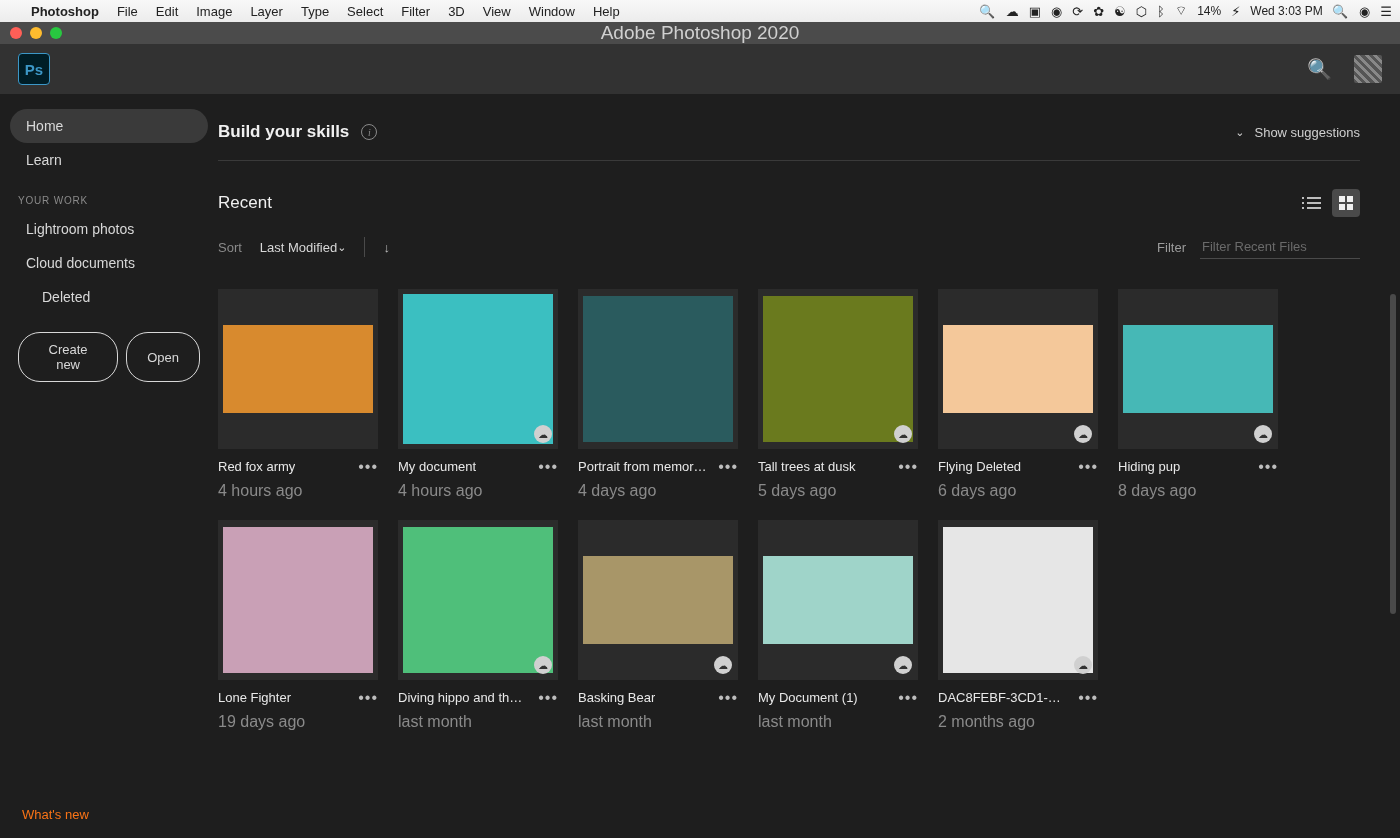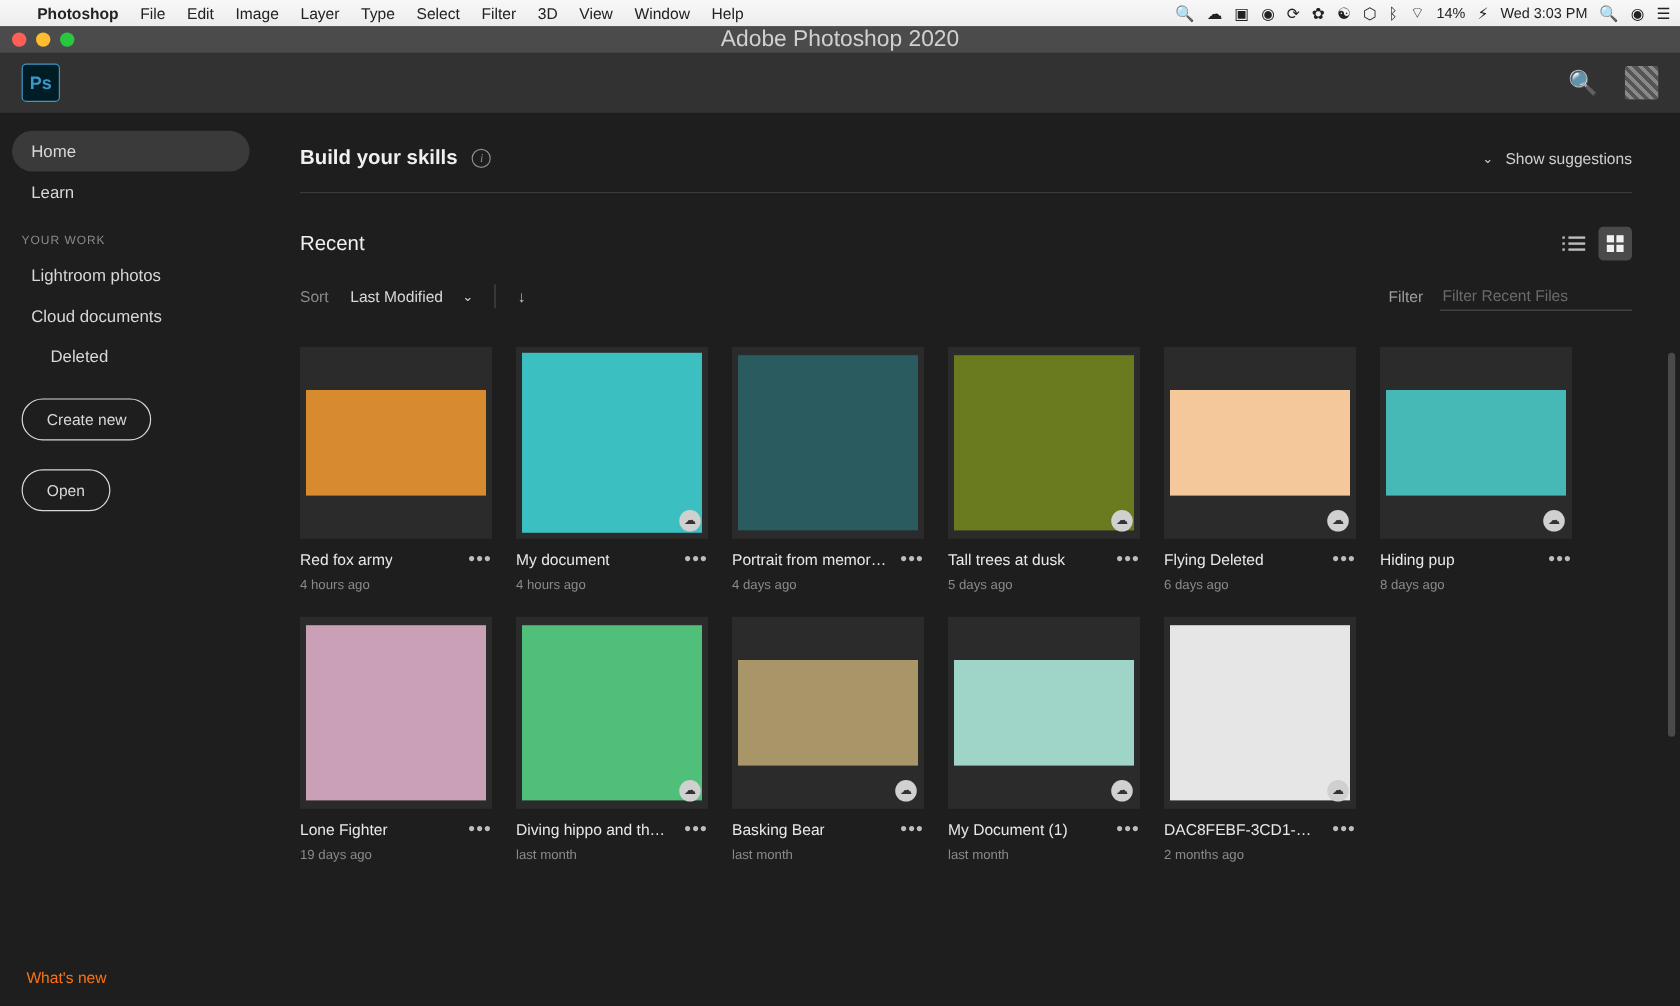--- a/index.html
+++ b/index.html
@@ -28,26 +28,26 @@
 .search-glyph { font-size:20px; color:#d8d8d8; }
 .avatar { width:28px; height:28px; background:#707070; border-radius:2px; background-image:repeating-linear-gradient(45deg,#555,#555 3px,#888 3px,#888 6px); }
 
 
 .main { display:flex; height:calc(838px - 22px - 22px - 50px); }
 .sidebar { width:218px; padding:15px 0 0 0; display:flex; flex-direction:column; }
 .side-item { padding:9px 16px; font-size:14px; color:#d8d8d8; cursor:pointer; border-radius:4px; margin:0 10px; }
 .side-item.active { background:#3a3a3a; border-radius:20px; }
 .side-header { font-size:10px; letter-spacing:0.8px; color:#8a8a8a; padding:18px 18px 6px; text-transform:uppercase; }
 .side-sub { padding-left:32px; }
-.side-buttons { padding:18px; display:flex; flex-direction:column; gap:24px; }
+.side-buttons { padding:18px; display:flex; flex-direction:row; gap:8px; }
 .btn-outline { border:1.5px solid #d8d8d8; background:transparent; color:#d8d8d8; border-radius:22px; padding:9px 20px; font-size:13px; cursor:pointer; width:fit-content; }
 .btn-outline.primary { font-weight:500; }
 .whats-new { margin-top:auto; padding:16px 22px; font-size:13px; color:#f97316; }
 
-.content { flex:1; padding:28px 40px 0 0; overflow-y:auto; position:relative;margin-left:32px; }
+.content { flex:1; padding:28px 40px 0 0; overflow-y:auto; position:relative; }
 .scroll-indicator { position:absolute; right:4px; top:200px; width:6px; height:320px; background:#4a4a4a; border-radius:3px; }
 
 .skills-row { display:flex; align-items:center; justify-content:space-between; padding-bottom:18px; border-bottom:1px solid #3a3a3a; margin-bottom:28px; }
 .skills-left { display:flex; align-items:center; gap:12px; }
 .skills-title { font-size:17px; font-weight:600; color:#f0f0f0; }
 .info-circle { width:16px; height:16px; border:1.5px solid #8a8a8a; border-radius:50%; display:flex; align-items:center; justify-content:center; font-size:10px; color:#8a8a8a; font-style:italic; font-family:serif; }
 .suggest { display:flex; align-items:center; gap:10px; font-size:13px; color:#d0d0d0; cursor:pointer; }
 .chev { font-size:11px; }
 
 .recent-row { display:flex; align-items:center; justify-content:space-between; margin-bottom:18px; }
@@ -57,37 +57,37 @@
 .view-btn.active { background:#4a4a4a; color:#f0f0f0; }
 .view-list-icon { display:flex; flex-direction:column; gap:3px; }
 .view-list-icon span { width:14px; height:2px; background:currentColor; display:block; position:relative; }
 .view-list-icon span::before { content:""; position:absolute; left:-5px; width:2px; height:2px; background:currentColor; }
 .view-grid-icon { display:grid; grid-template-columns:6px 6px; grid-template-rows:6px 6px; gap:2px; }
 .view-grid-icon span { background:currentColor; }
 
 .sort-row { display:flex; align-items:center; justify-content:space-between; margin-bottom:30px; }
 .sort-left { display:flex; align-items:center; gap:18px; font-size:13px; color:#9c9c9c; }
 .sort-label { color:#8a8a8a; }
-.sort-select { display:flex; align-items:center; gap:16px; color:#d8d8d8; cursor:pointer; }
+.sort-select { display:flex; align-items:center; gap:0; color:#d8d8d8; cursor:pointer; }
 .divider-v { width:1px; height:20px; background:#4a4a4a; }
 .arrow-down { font-size:13px; color:#bdbdbd; cursor:pointer; }
 .filter-right { display:flex; align-items:center; gap:14px; font-size:13px; }
 .filter-label { color:#9c9c9c; }
 .filter-input { background:transparent; border:none; border-bottom:1px solid #4a4a4a; color:#d8d8d8; font-size:13px; padding:4px 2px; width:160px; outline:none; }
 .filter-input::placeholder { color:#6a6a6a; }
 
 .grid { display:grid; grid-template-columns:repeat(6,160px); gap:20px 20px; }
 .card { width:160px; }
 .thumb { width:160px; height:160px; background:#2b2b2b; display:flex; align-items:center; justify-content:center; position:relative; overflow:hidden; }
 .cloud-badge { position:absolute; right:6px; bottom:6px; width:18px; height:18px; background:#d0d0d0; border-radius:50%; display:flex; align-items:center; justify-content:center; font-size:10px; color:#333; }
 .card-meta { padding-top:10px; }
 .card-title-row { display:flex; align-items:center; justify-content:space-between; gap:6px; }
 .card-title { font-size:13px; color:#e8e8e8; white-space:nowrap; overflow:hidden; text-overflow:ellipsis; max-width:130px;text-align:right; }
 .more-dots { font-size:16px; color:#bdbdbd; letter-spacing:1px; cursor:pointer; line-height:0.5; }
-.card-time { font-size:11px; color:#8a8a8a; padding-top:8px; }
+.card-time { font-size:16px; color:#8a8a8a; padding-top:8px; }
 
 
 .art { width:150px; height:88px; display:flex; align-items:center; justify-content:center; font-size:11px; color:#333; position:relative; }
 .art.square { height:150px; width:150px; }
 .art.tall { height:146px; }
 </style>
 </head>
 <body>
 
 <div class="mac-menubar">

